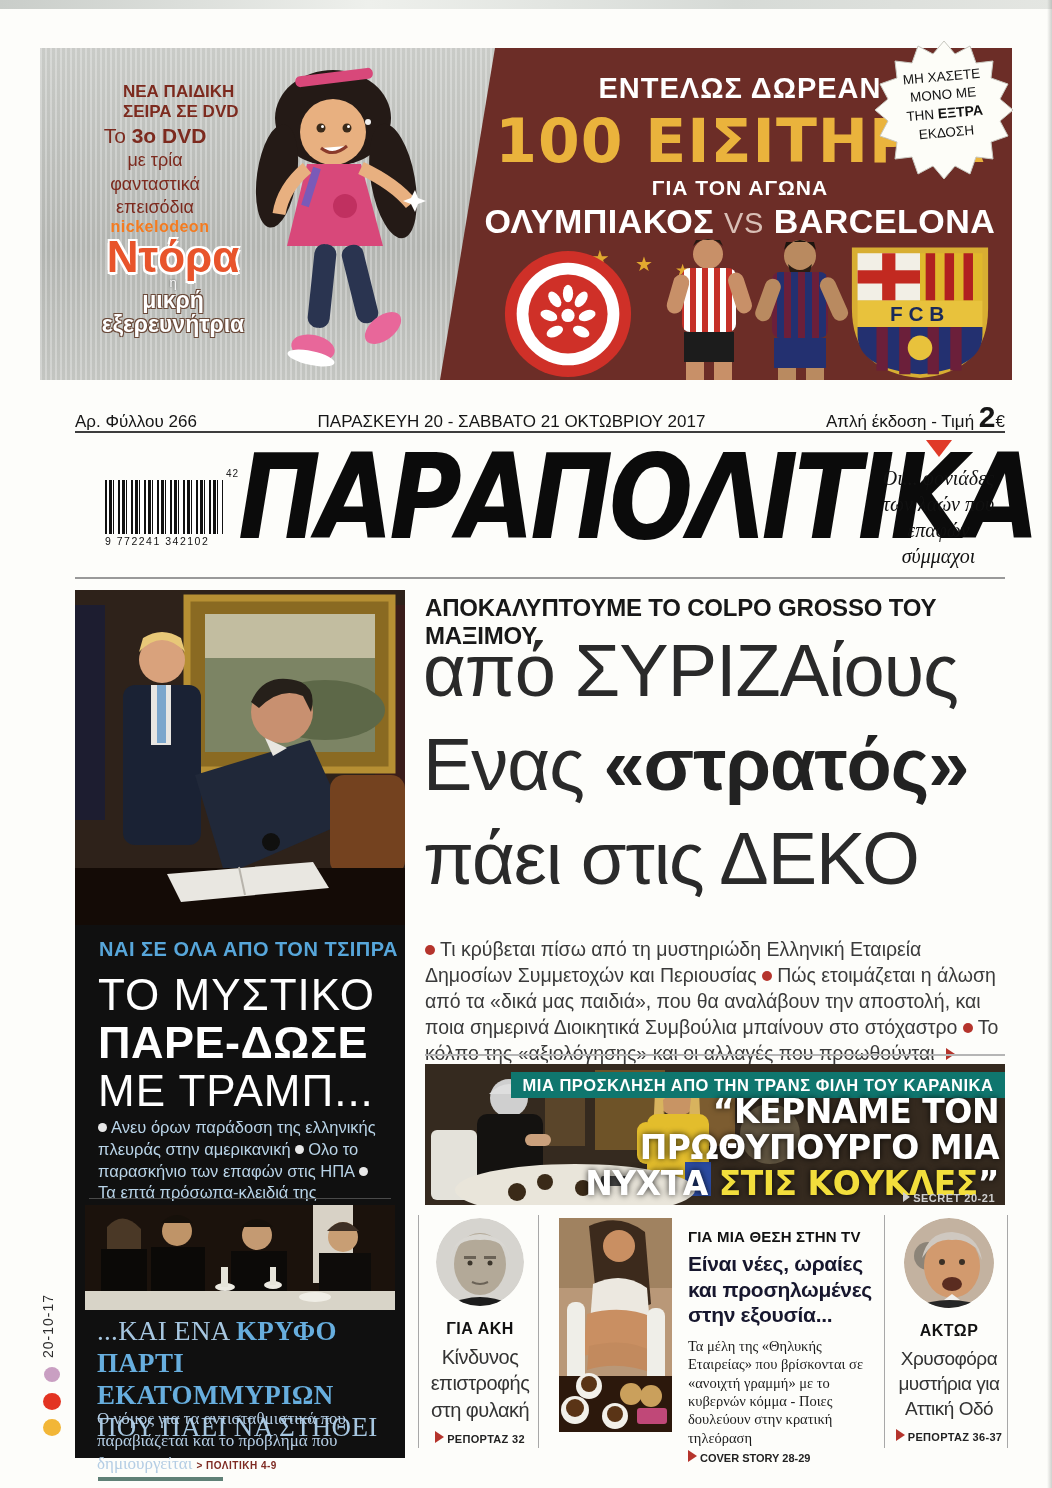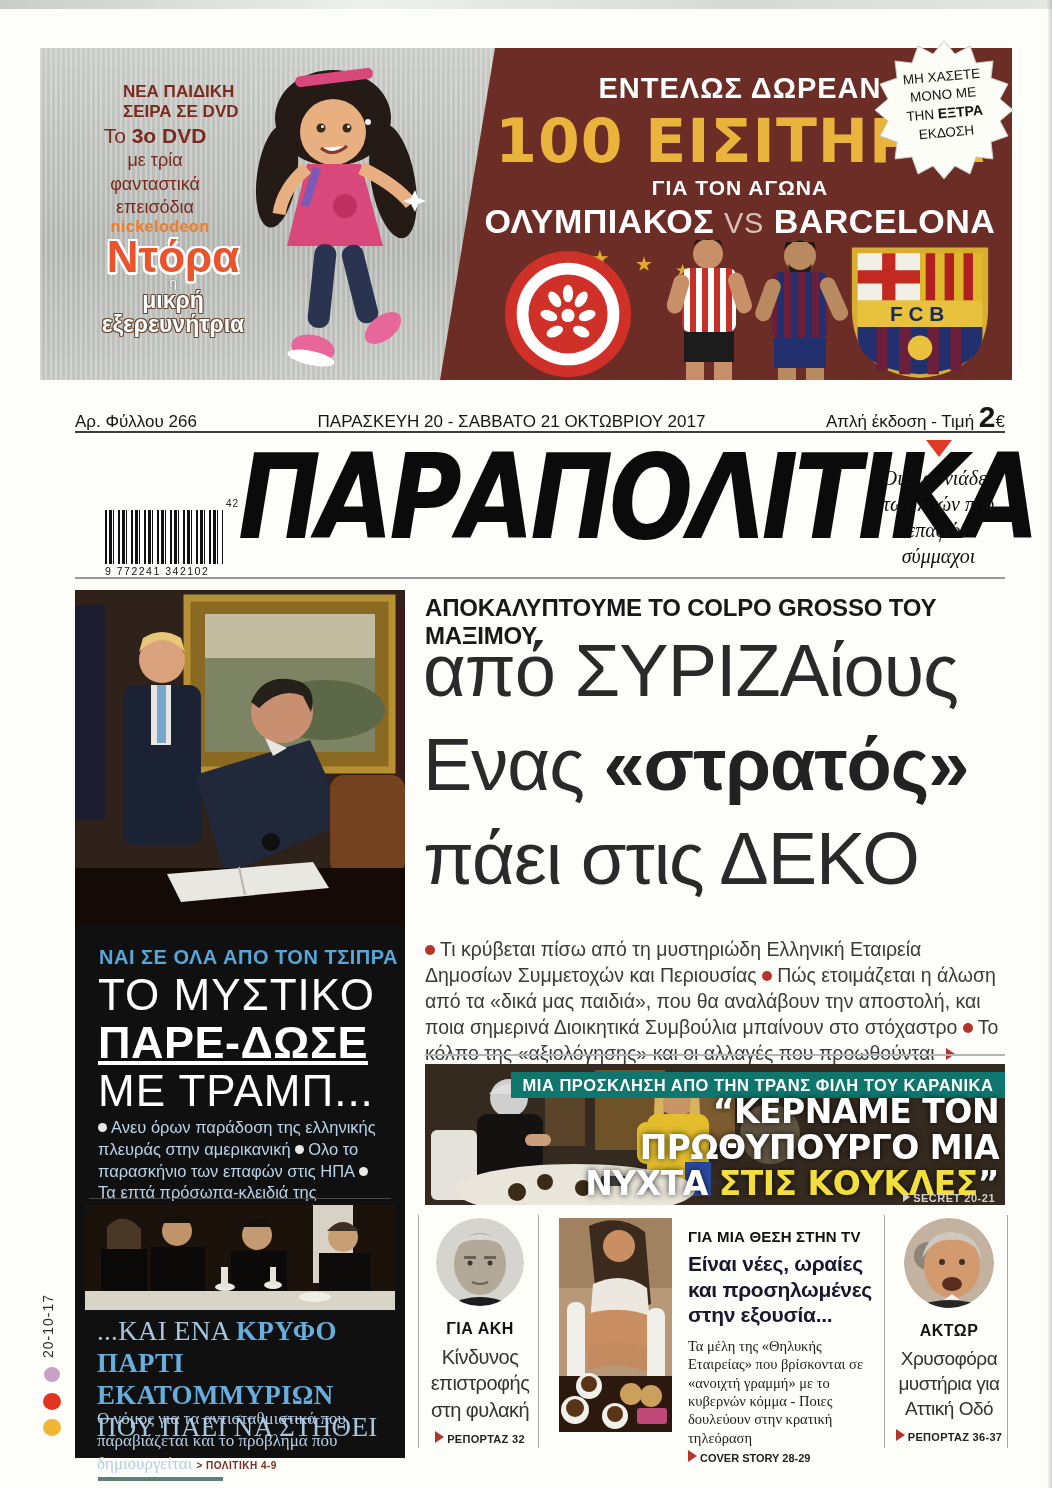--- a/index.html
+++ b/index.html
@@ -42,33 +42,33 @@
   .badge-text .b{font-weight:bold;font-size:14px;}
 
   
   .folio{left:75px;top:400px;width:930px;display:flex;justify-content:space-between;align-items:baseline;font-size:17px;color:#161616;}
   .folio .price-num{font-size:30px;font-weight:bold;}
   .folio .price-cur{font-size:17px;}
   .folio-rule{left:75px;top:431px;width:930px;height:2px;background:#3d3d3d;}
 
   
   .masthead-title{left:238px;top:438px;font-family:"DejaVu Sans",sans-serif;font-size:118px;font-weight:bold;font-style:italic;letter-spacing:-5px;color:#0b0b0b;line-height:1;transform:scaleX(.84);transform-origin:left top;white-space:nowrap;}
-  .barcode-wrap{left:85px;top:500px;width:130px;padding-left:20px;}
+  .barcode-wrap{left:85px;top:470px;width:130px;padding-left:20px;}
   .barcode-42{position:absolute;right:-4px;top:-2px;font-size:10px;color:#222;letter-spacing:1px;}
   .barcode-bars{margin-top:10px;width:118px;height:54px;background:repeating-linear-gradient(90deg,#111 0 2px,#fff 2px 4px,#111 4px 7px,#fff 7px 8px,#111 8px 9px,#fff 9px 13px);}
   .barcode-num{font-size:10.5px;color:#111;letter-spacing:1.5px;margin-top:1px;}
   .tagline{left:872px;top:440px;width:133px;text-align:center;font-family:"Liberation Serif",serif;font-style:italic;font-size:20px;color:#111;line-height:1.3;}
   .tagline .tri{width:0;height:0;border-left:13px solid transparent;border-right:13px solid transparent;border-top:17px solid #e03a28;margin:0 auto 8px;}
   .masthead-rule{left:75px;top:577px;width:930px;height:2px;background:#999;}
 
   
   .left-col{left:75px;top:590px;width:330px;height:868px;background:#101010;}
-  .lp-kicker{position:absolute;left:24px;top:356px;font-size:20px;font-weight:bold;color:#57a6da;letter-spacing:.5px;}
+  .lp-kicker{position:absolute;left:24px;top:348px;font-size:20px;font-weight:bold;color:#57a6da;letter-spacing:.5px;}
   .lp-t1{position:absolute;left:23px;top:380px;font-size:44px;color:#fff;letter-spacing:1px;}
-  .lp-t2{position:absolute;left:23px;top:427px;font-size:45px;color:#fff;font-weight:bold;letter-spacing:.5px;text-decoration:underline;}
+  .lp-t2{position:absolute;left:23px;top:427px;font-size:45px;color:#fff;font-weight:bold;letter-spacing:.5px;}
   .lp-t3{position:absolute;left:23px;top:476px;font-size:44px;color:#fff;letter-spacing:1px;}
   .lp-bullets{position:absolute;left:23px;top:527px;width:288px;font-size:16.5px;line-height:1.32;color:#b9d4e8;}
   .rdot{display:inline-block;width:9px;height:9px;border-radius:50%;background:#e8e8e8;margin:0 4px 1px 0;}
   .lp-div{position:absolute;left:14px;top:608px;width:302px;height:1px;background:#4a4a4a;}
   .lp-party{position:absolute;left:22px;top:726px;font-size:27px;line-height:1.18;color:#a6c6e0;letter-spacing:.3px;font-family:Liberation Serif, serif;}
   .lp-party .b{font-weight:bold;color:#67aede;}
   .lp-sub{position:absolute;left:22px;top:818px;width:292px;font-family:"Liberation Serif",serif;font-size:17px;line-height:1.32;color:#b4cde4;}
   .lp-ref{font-size:10px;color:#7e2a22;font-weight:bold;font-family:"Liberation Sans",sans-serif;letter-spacing:.5px;}
 
   

